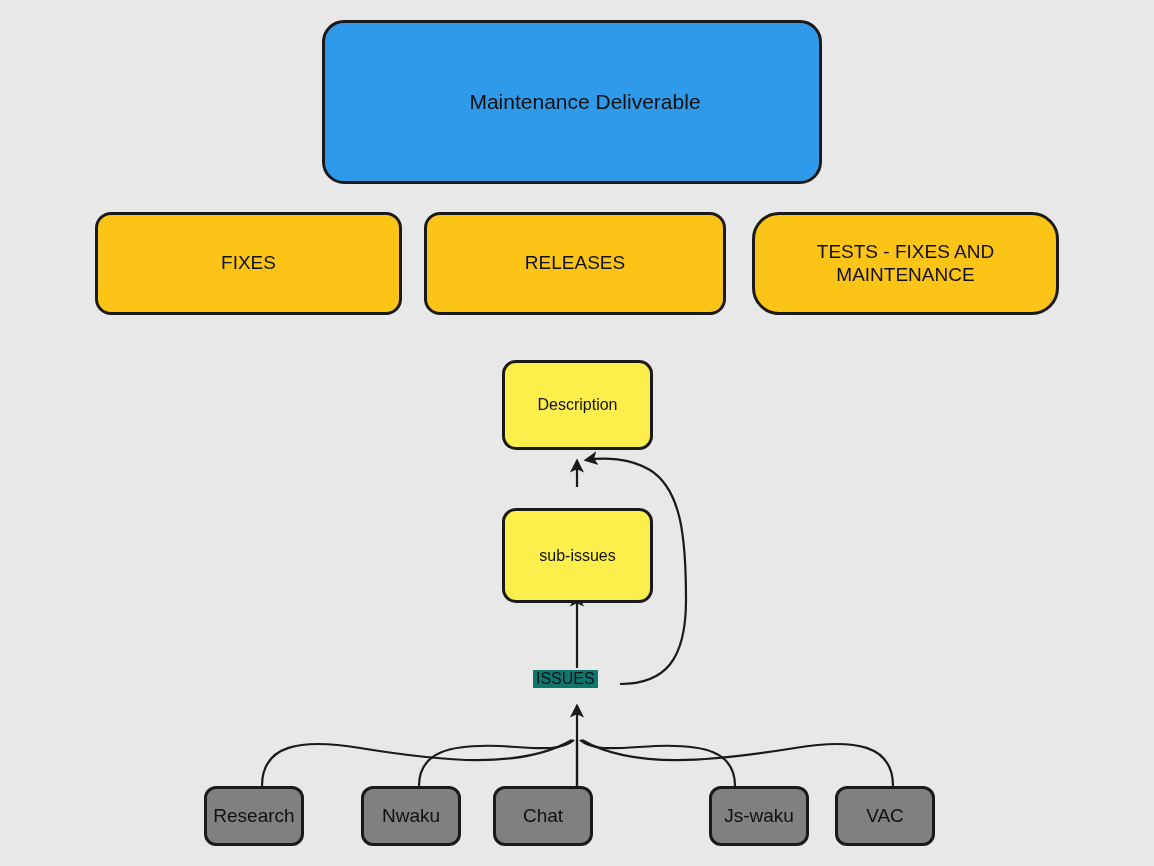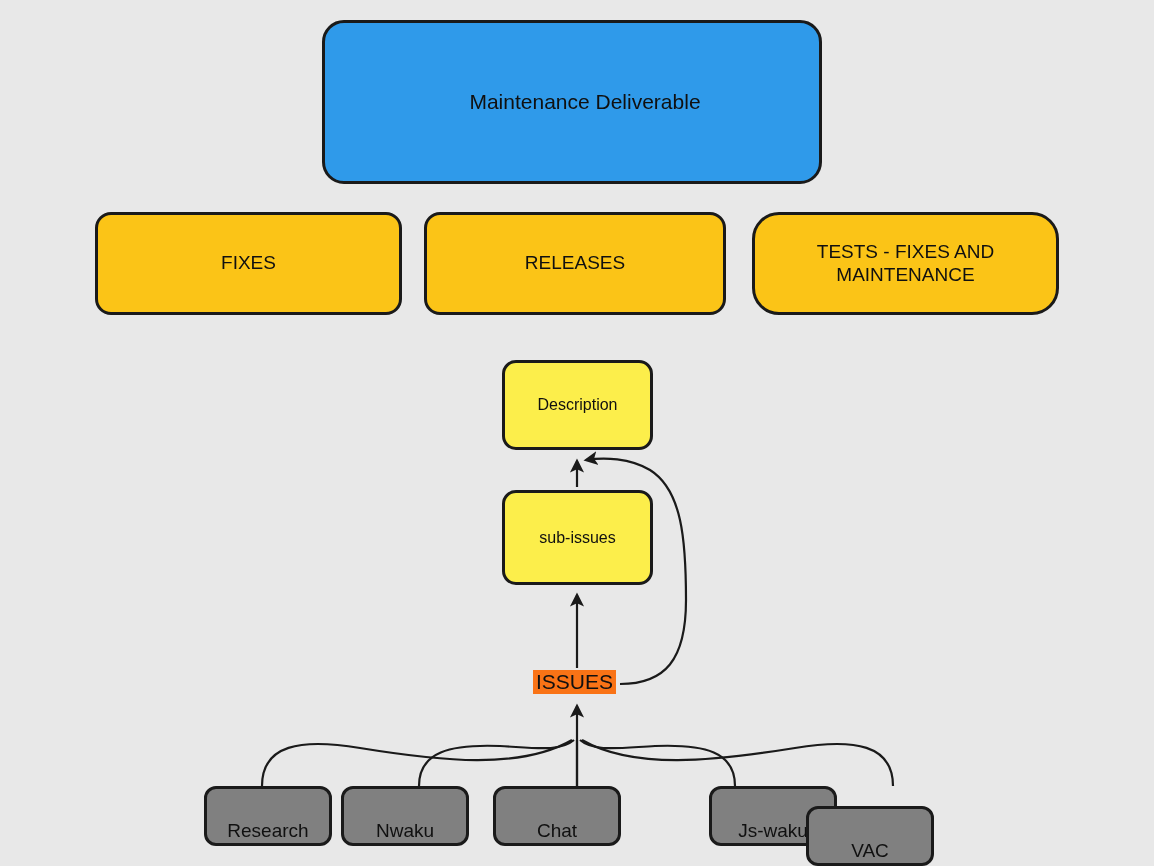--- a/index.html
+++ b/index.html
@@ -63,46 +63,45 @@
 
   
   .yel {
     background: #fcee4b;
     border-radius: 14px;
     font-size: 16px;
     left: 502px;
     width: 151px;
   }
   #node-description { top: 360px; height: 90px; }
-  #node-subissues   { top: 490px; height: 95px; }
+  #node-subissues   { top: 508px; height: 95px; }
 
   
   .src {
     background: #808080;
     border-radius: 12px;
     font-size: 19px;
     top: 786px;
-    width: 128px;
+    width: 100px;
     height: 60px;
-    align-items: flex-end;
   }
   #node-research { left: 204px; }
-  #node-nwaku    { left: 341px; }
+  #node-nwaku    { left: 361px; }
   #node-chat     { left: 493px; }
   #node-jswaku   { left: 677px; margin-left: 32px; }
-  #node-vac      { left: 806px; margin-top: 20px; }
+  #node-vac      { left: 835px; }
 
   
   #edge-label-issues {
     position: absolute;
     left: 533px;
     top: 670px;
-    font-size: 21px;
+    font-size: 16px;
     color: #101010;
-    background: #f97316;
+    background: #0f766e;
     padding: 0 3px;
     z-index: 4;
     white-space: nowrap;
     text-align: right;
   }
 
   #edges {
     position: absolute;
     left: 0;
     top: 0;

